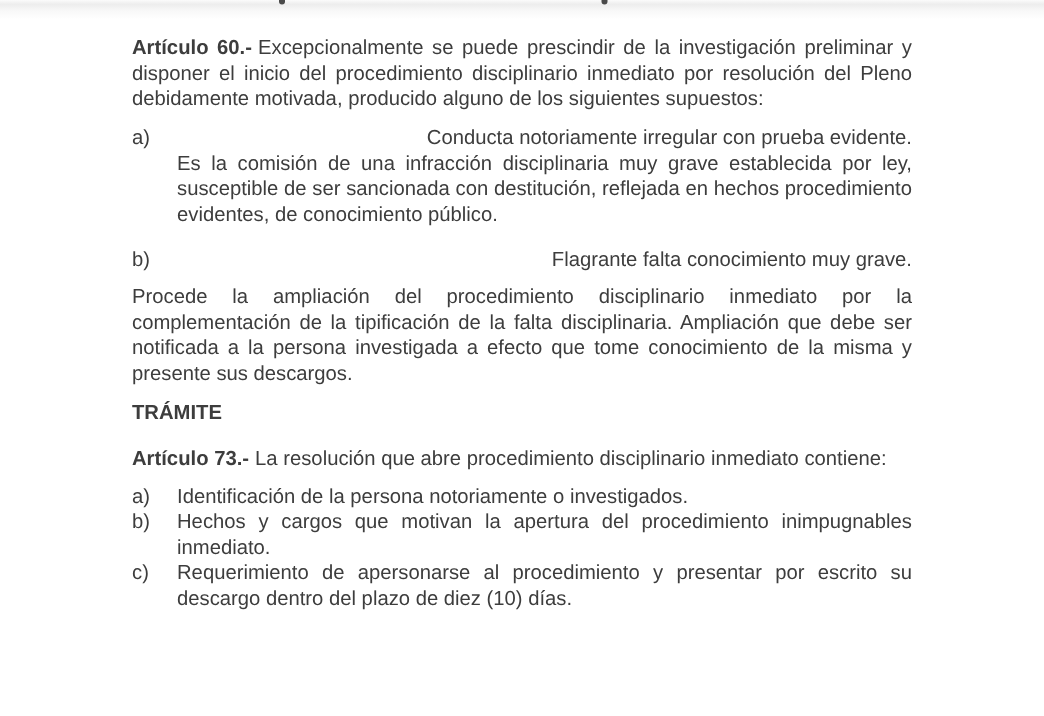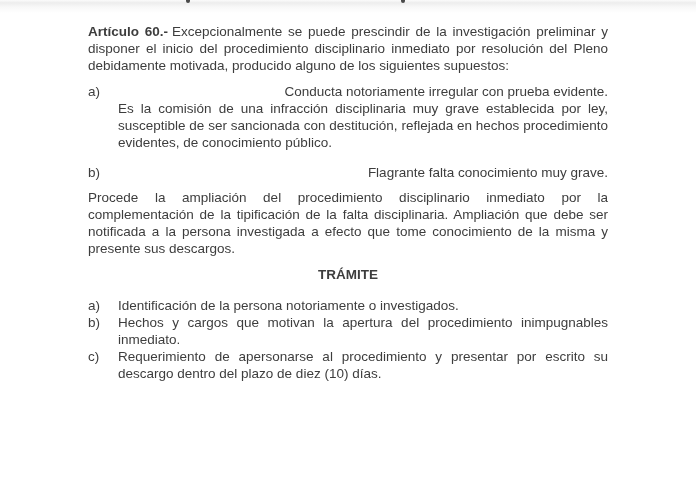--- a/index.html
+++ b/index.html
@@ -36,21 +36,21 @@
   .content {
     position: relative;
     margin-left: 88px;
     width: 520px;
     padding-top: 23px;
     font-size: 13.5px;
     line-height: 17px;
   }
   p { margin: 0; }
   .justify { text-align: justify; }
-  .bold { font-weight: bold; text-align: center; }
+  .bold { font-weight: bold; }
   .lbl { font-weight: bold; margin-right: 0.3em; }
 
   .mb-art72   { margin-bottom: 9px; }
   .mb-item-a  { margin-bottom: 13px; }
   .mb-item-b  { margin-bottom: 8px; }
   .mb-procede { margin-bottom: 9px; }
   .mb-tanto   { margin-bottom: 6px; }
   .mb-tramite { margin-bottom: 14px; }
   .mb-art73   { margin-bottom: 8px; }
 
@@ -89,20 +89,21 @@
     <div class="item-body">
       <p class="item-title">Flagrante falta conocimiento muy grave.</p>
     </div>
   </div>
 
   <p class="justify mb-procede">Procede la ampliación del procedimiento disciplinario inmediato por la complementación de la tipificación de la falta disciplinaria. Ampliación que debe ser notificada a la persona investigada a efecto que tome conocimiento de la misma y presente sus descargos.</p>
 
 
   <p class="bold mb-tramite">TRÁMITE</p>
 
+  <p class="mb-art73"><span class="lbl">Artículo 73.-</span><span>La resolución que abre procedimiento disciplinario inmediato contiene:</span></p>
 
   <div class="item">
     <span class="marker">a)</span>
     <div class="item-body">
       <p class="item-text">Identificación de la persona notoriamente o investigados.</p>
     </div>
   </div>
 
   <div class="item">
     <span class="marker">b)</span>

